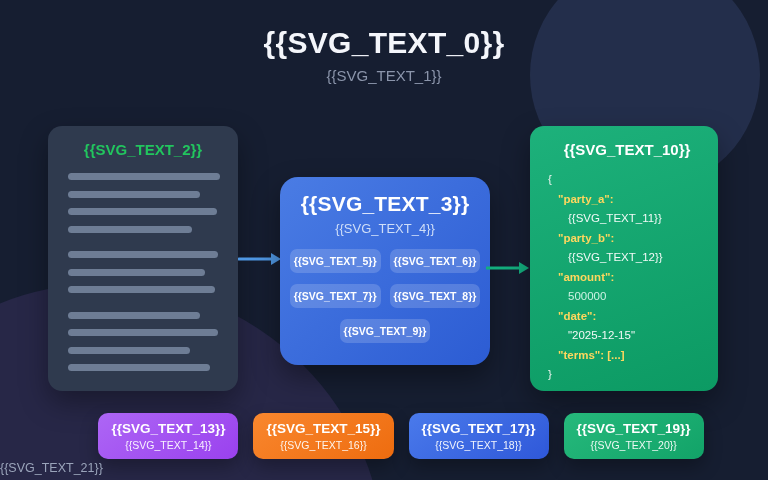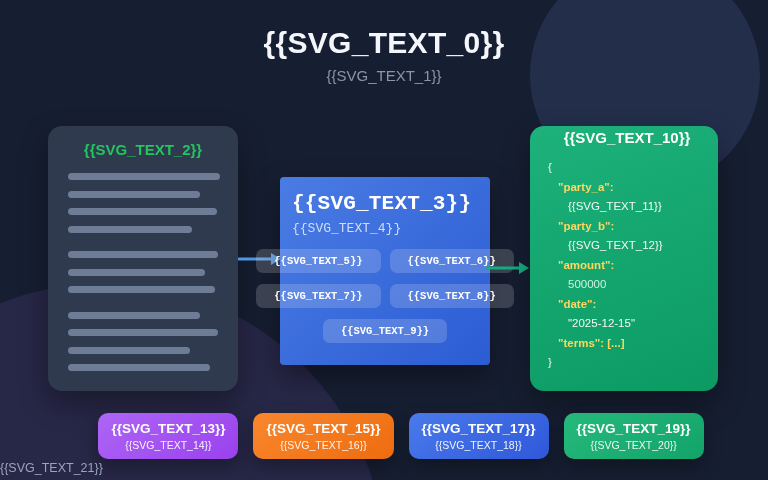--- a/index.html
+++ b/index.html
@@ -41,38 +41,37 @@
   .arrow{position:absolute;}
   .arrow-1{left:238px;top:251px;}
   .arrow-2{left:486px;top:260px;}
   .arrow-1 .shaft{stroke:var(--arrow-blue);}  .arrow-1 .head{fill:var(--arrow-blue);}
   .arrow-2 .shaft{stroke:var(--arrow-green);} .arrow-2 .head{fill:var(--arrow-green);}
 
   
   .proc-card{
     position:absolute;left:280px;top:177px;width:210px;height:188px;
     background:linear-gradient(135deg,#4a7ce4 0%,#2c5cd3 100%);
-    border-radius:4px;padding:15px 12px 0 12px;text-align:left;
+    border-radius:18px;padding:15px 12px 0 12px;text-align:center;
     box-shadow:0 12px 28px rgba(0,0,0,0.38);
-    font-family:Liberation Mono, monospace;
   }
   .proc-card h2{font-size:21px;font-weight:800;color:#ffffff;line-height:24px;letter-spacing:0.2px;}
   .proc-card .proc-subtitle{margin-top:5px;font-size:13px;color:#cfdef8;line-height:15px;}
   .chip-rows{margin-top:13px;display:flex;flex-direction:column;gap:11px;align-items:center;}
   .chip-row{display:flex;gap:9px;justify-content:center;}
   .chip{
-    background:rgba(255,255,255,0.17);border-radius:7px;padding:6px 18px;
+    background:rgba(255,255,255,0.17);border-radius:7px;padding:6px 4px;
     font-size:10.5px;font-weight:600;color:#ffffff;line-height:12px;white-space:nowrap;
   }
 
   
   .out-card{
     position:absolute;left:530px;top:126px;width:188px;height:265px;
     background:linear-gradient(160deg,#1db17b 0%,#0c9a63 100%);
-    border-radius:14px;padding:4px 12px 0 18px;
+    border-radius:14px;padding:16px 12px 0 18px;
     box-shadow:0 12px 28px rgba(0,0,0,0.35);
   }
   .out-card h2{font-size:15px;font-weight:800;color:#ffffff;text-align:center;line-height:16px;}
   .json-block{margin-top:15px;font-size:11.5px;line-height:12px;}
   .json-line{margin-bottom:7.5px;white-space:nowrap;}
   .json-line.key{color:var(--json-key);font-weight:700;}
   .json-line.value{color:var(--json-value);}
   .json-line.number{color:var(--json-number);}
   .json-line.punct{color:var(--json-punct);}
 

